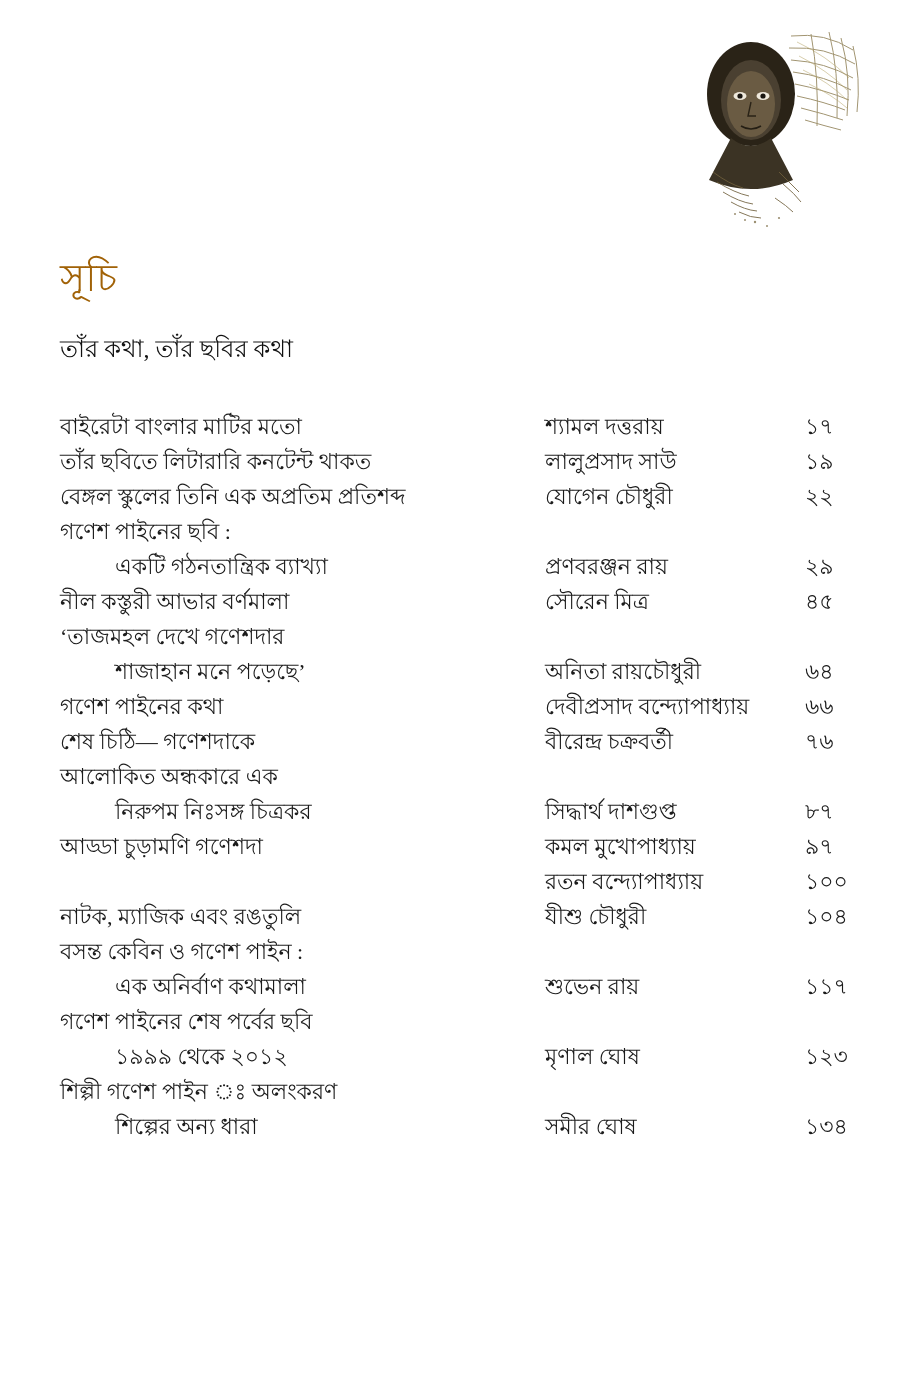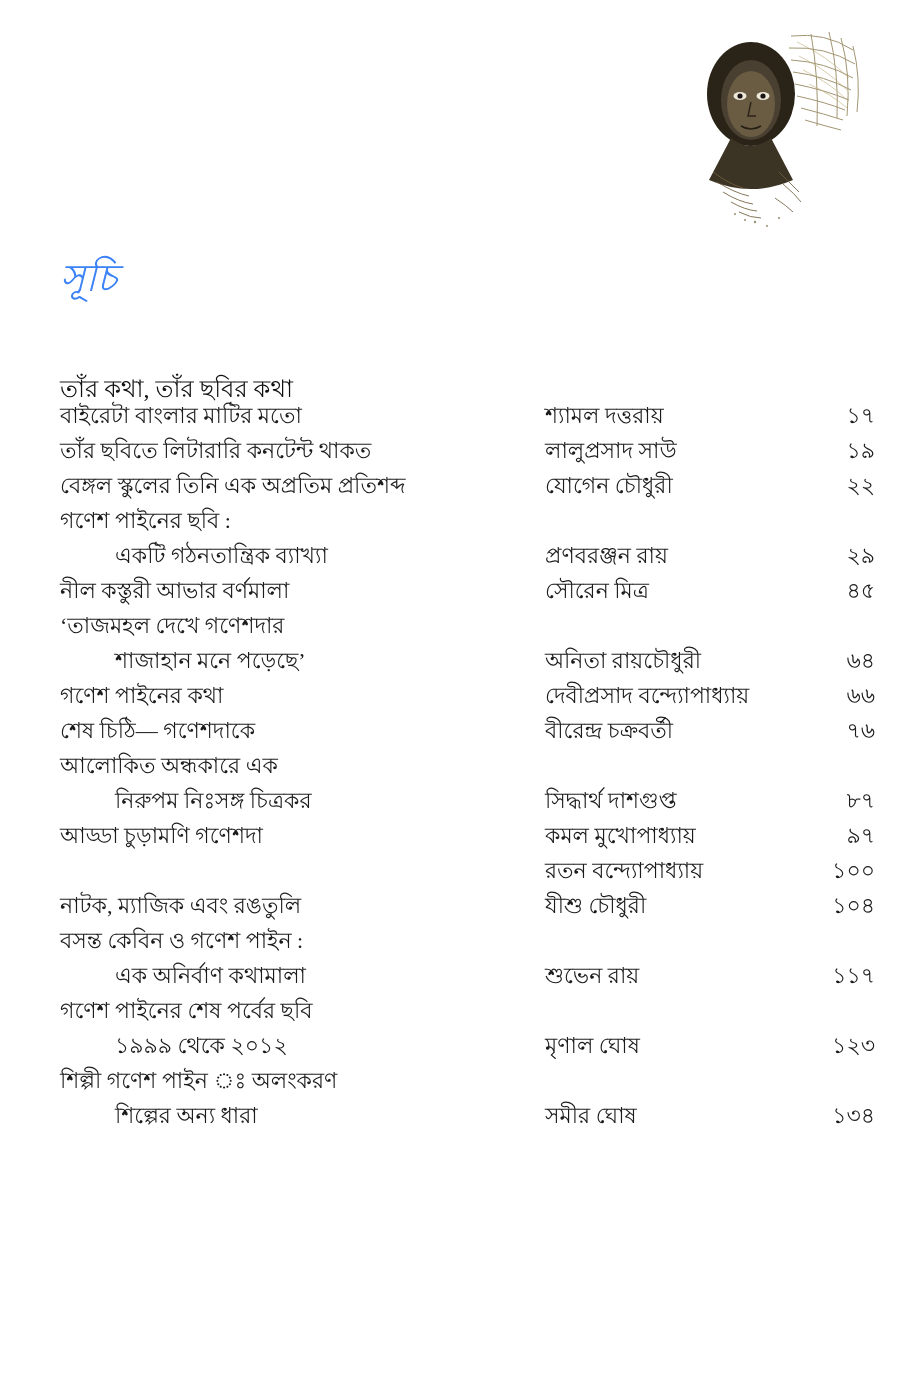--- a/index.html
+++ b/index.html
@@ -33,38 +33,36 @@
     top: 0;
     width: 917px;
     padding: 0;
   }
 
   .title {
     position: absolute;
     left: 60px;
     top: 248px;
     font-size: 38px;
-    font-style: italic;
     letter-spacing: 0.5px;
-    color: #3b82f6;
+    color: #a16207;
   }
 
   .section-head {
     position: absolute;
     left: 60px;
     top: 330px;
     font-size: 24px;
     color: #111;
-    margin-top: 40px;
   }
 
   .toc {
     position: absolute;
     left: 60px;
-    top: 398px;
+    top: 409px;
     width: 800px;
   }
 
   .row {
     position: relative;
     height: 35px;
     line-height: 35px;
   }
 
   .entry-title {
@@ -83,21 +81,21 @@
     font-size: 22px;
     white-space: nowrap;
     margin-left: 40px;
   }
 
   .entry-page {
     position: absolute;
     left: 745px;
     top: 0;
     width: 70px;
-    text-align: right;
+    text-align: left;
     font-size: 22px;
     white-space: nowrap;
   }
 </style>
 </head>
 <body>
 
 <div class="page">
 
   <div class="portrait">

